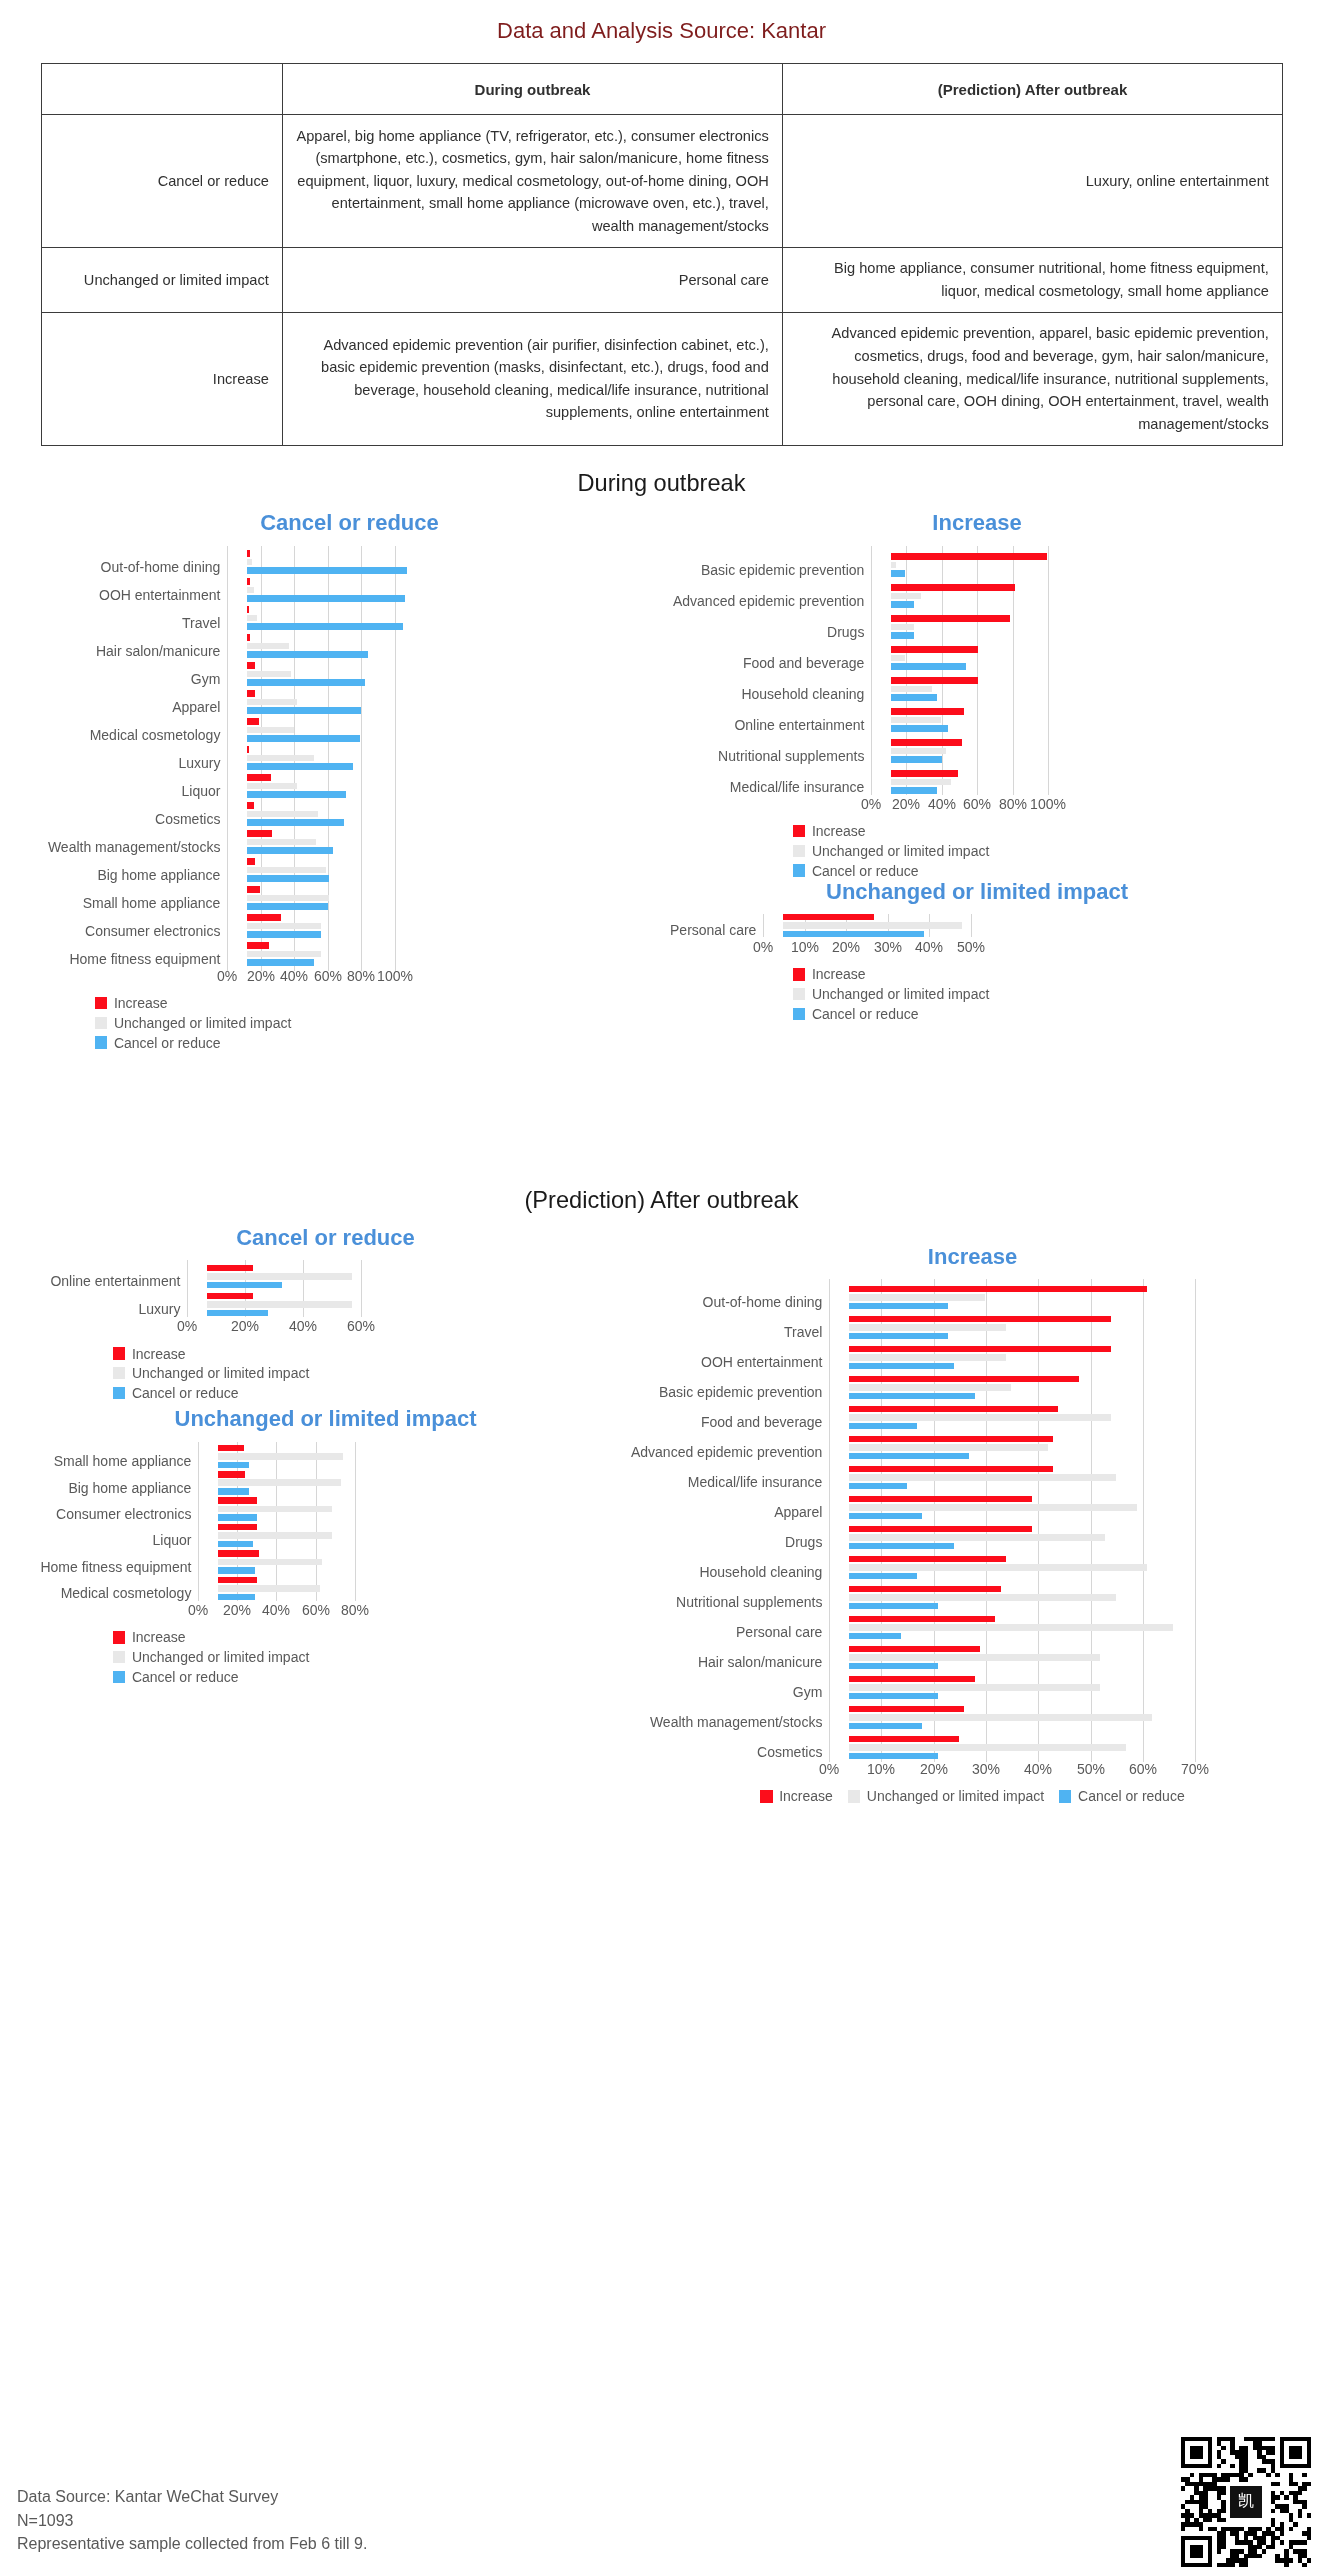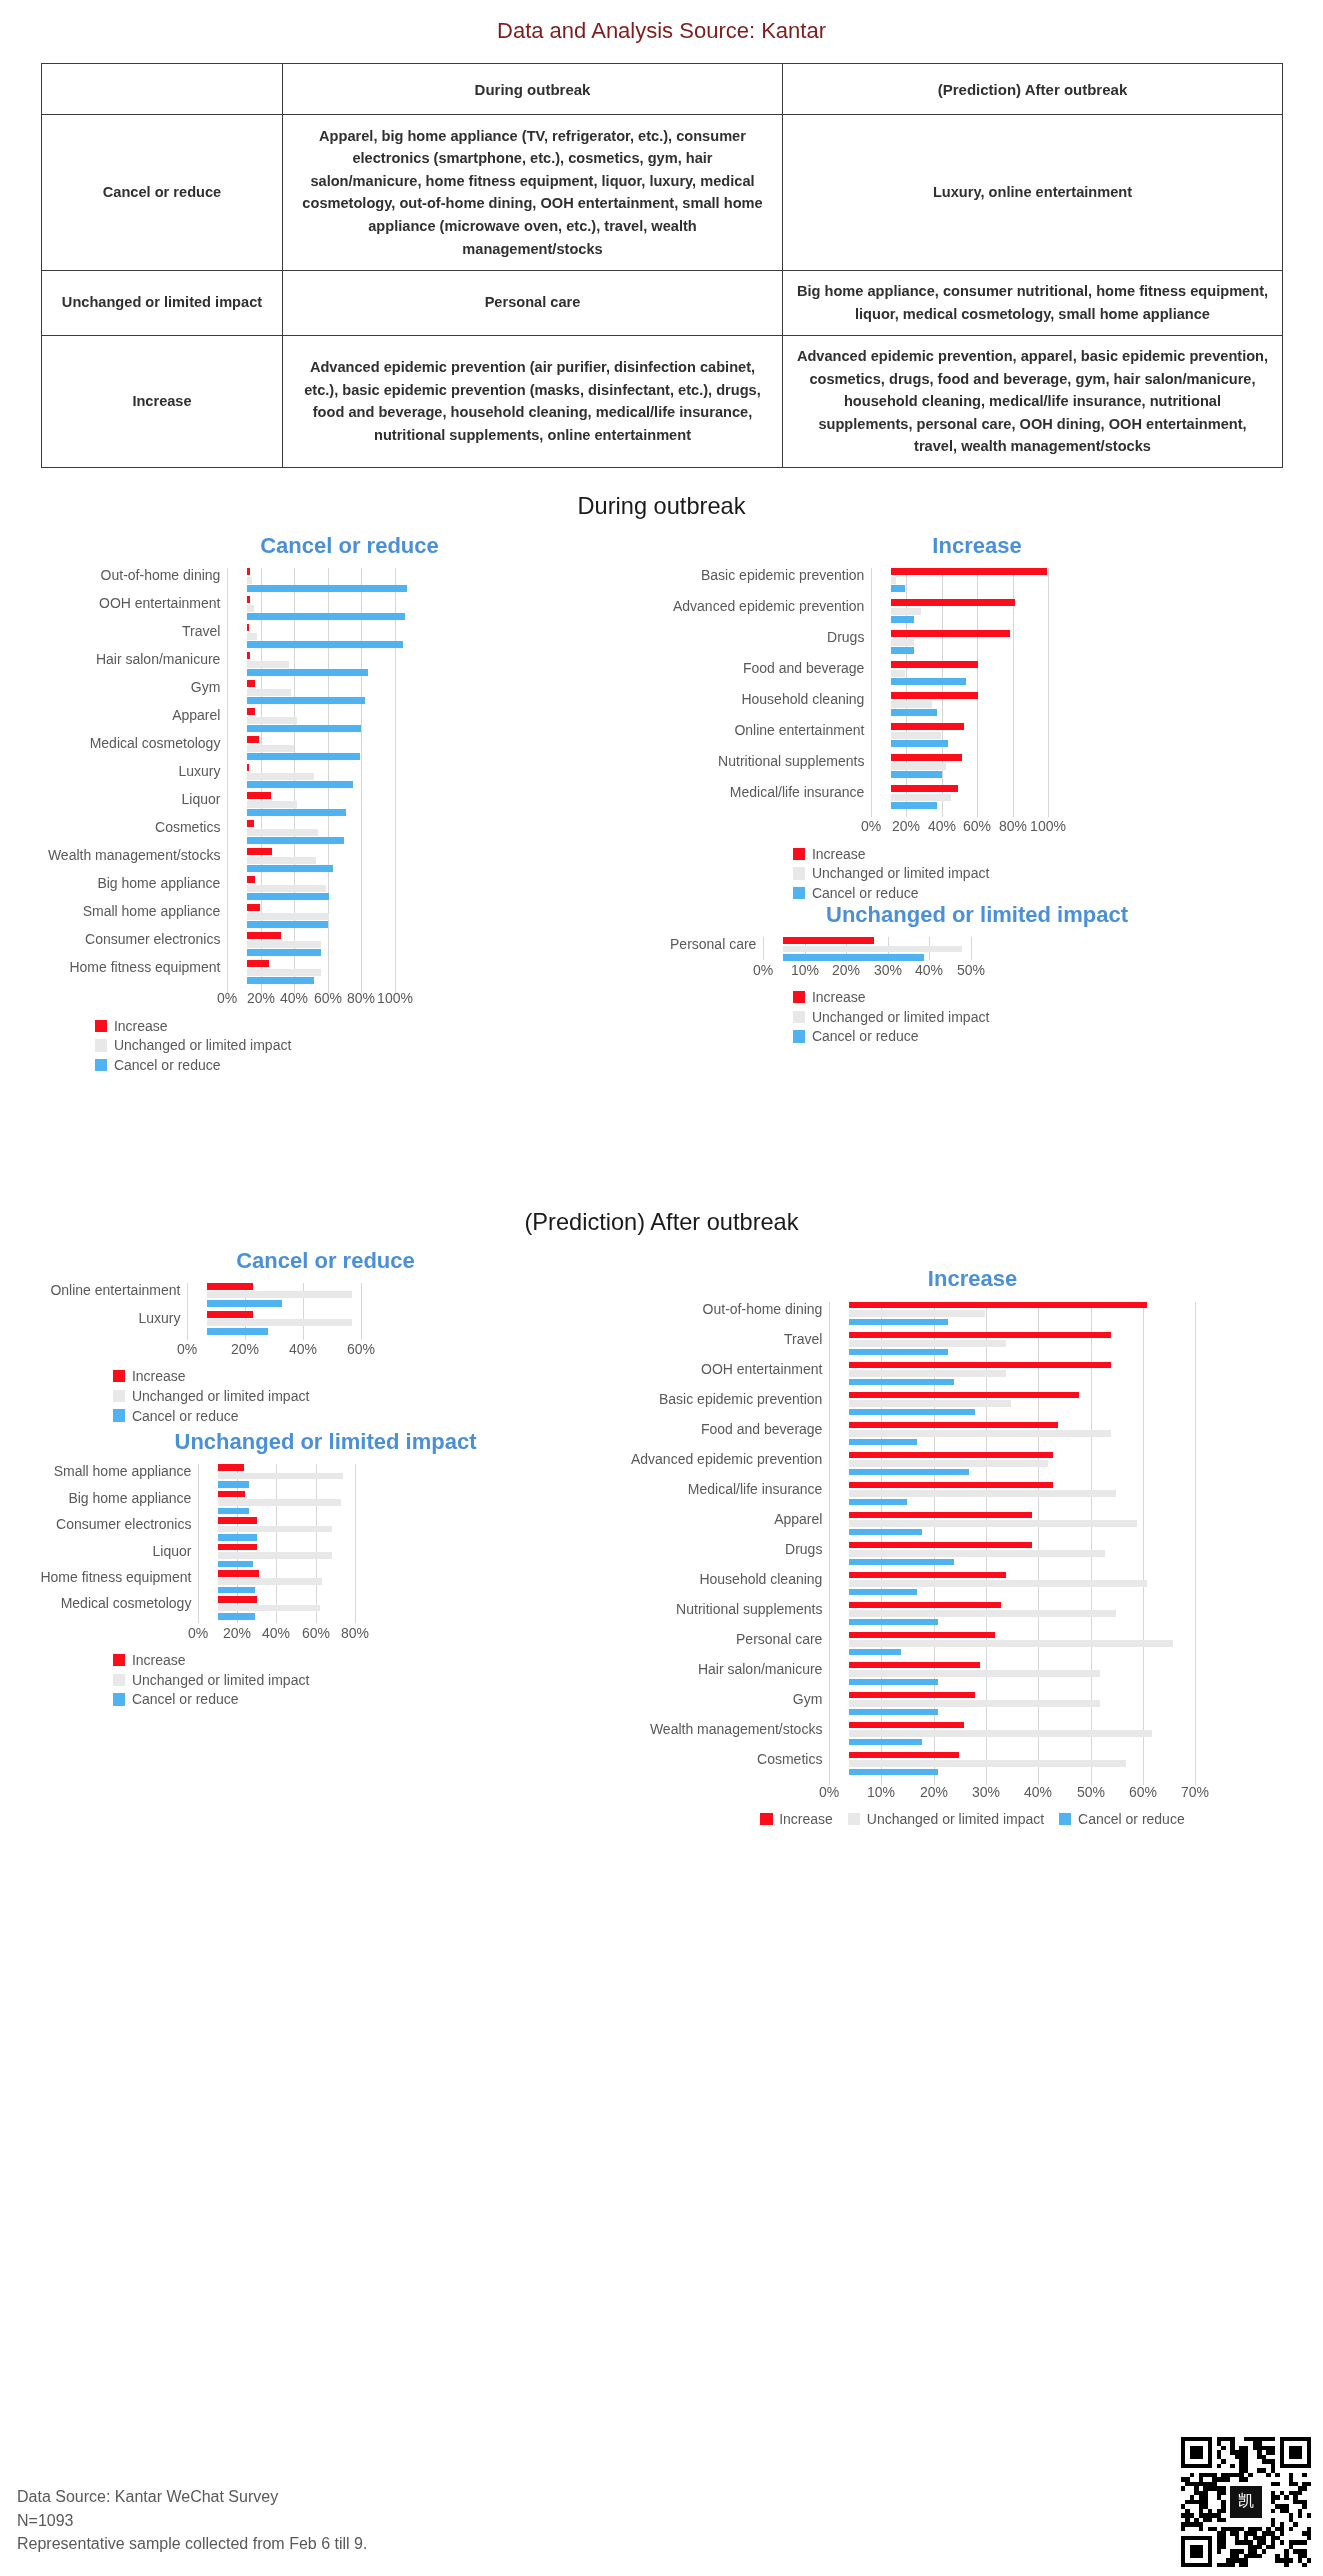--- a/index.html
+++ b/index.html
@@ -29,42 +29,42 @@
     border-collapse:collapse; width:100%;
     table-layout:fixed;
   }
   table.matrix td, table.matrix th {
     border:0.9px solid #3b3b3b;
     vertical-align:middle;
     padding:9.4px 13.2px;
     font-size:14.6px;
     line-height:1.55;
     color:#303030;
-    font-weight:bold;
-    text-align:center;
+    font-weight:normal;
+    text-align:right;
   }
   table.matrix th { text-align:center; font-weight:bold; font-size:15px; padding:13.2px 9.4px; }
   col.c1 { width:241px; }
   col.c2 { width:500px; }
   col.c3 { width:500px; }
   td.rowlabel { text-align:center; font-weight:bold; font-size:15px; }
 
   
   .section-heading {
     text-align:center; font-size:23.6px; color:#1a1a1a;
     margin:24.5px 0 3.8px 0; font-weight:normal;
   }
 
   
   .chart-title {
     color:#4a90d9; font-weight:bold; font-size:22px;
     text-align:center; margin-bottom:9.4px;
   }
   .chart { font-size:0; }
-  .crow { display:flex; align-items:flex-start;gap:20px; }
+  .crow { display:flex; align-items:flex-end;gap:20px; }
   .clabel {
     font-size:14px; color:#595959; text-align:right;
     padding-right:6.6px; flex:0 0 auto; line-height:1.0;
     white-space:nowrap;
   }
   .cbars { position:relative; flex:1 1 auto; }
   .bar { height:6.6px; margin-bottom:1.9px; border-radius:0; }
   .bar:last-child { margin-bottom:0; }
   .b-inc { background:#fc0d1b; }
   .b-unc { background:#e8e8e8; }

